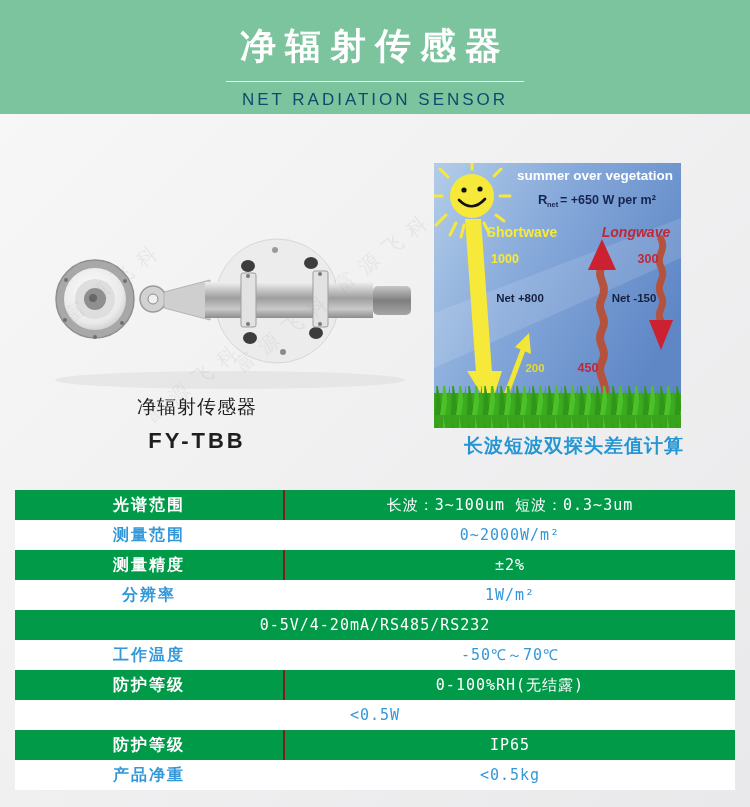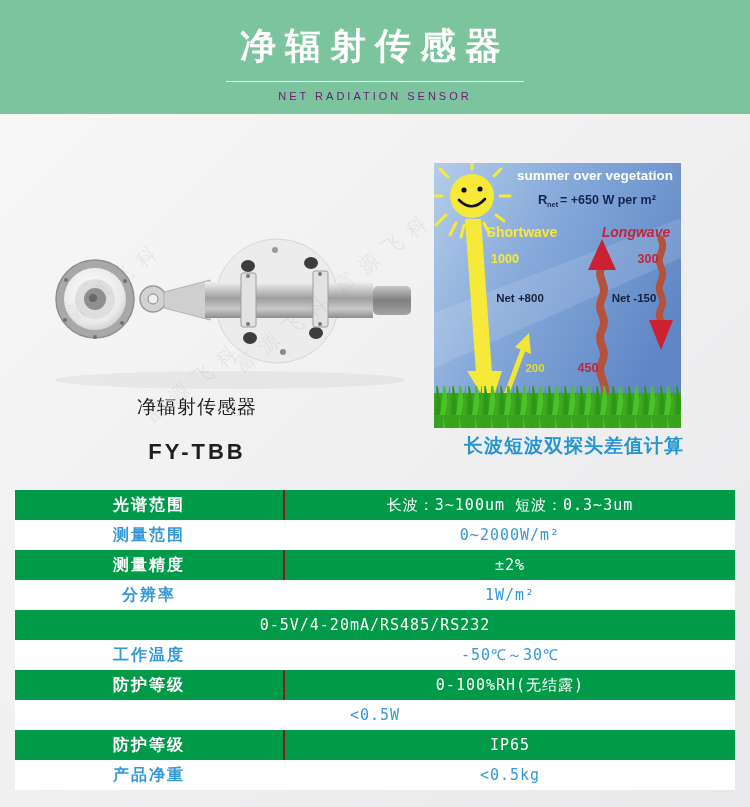--- a/index.html
+++ b/index.html
@@ -5,29 +5,29 @@
   html,body{margin:0;padding:0;}
   body{font-family:"Liberation Sans",sans-serif;}
   .page{position:relative;width:750px;height:807px;overflow:hidden;
         background:linear-gradient(135deg,#f8f8f8 0%,#f1f1f2 45%,#e9e9eb 100%);}
 
   
   .header{position:absolute;left:0;top:0;width:750px;height:114px;
           background:#7cc49d;text-align:center;color:#fff;}
   .header .title{margin-top:22px;font-size:36px;font-weight:700;letter-spacing:9px;}
   .header .rule{width:298px;height:1px;background:rgba(255,255,255,.8);margin:10px auto 8px auto;}
-  .header .subtitle{font-size:11px;letter-spacing:3px;color:#701a75;}
+  .header .subtitle{font-size:17px;letter-spacing:3px;color:#0c4a6e;}
 
   
   .photo{position:absolute;left:25px;top:228px;width:410px;height:172px;}
   .watermark{position:absolute;color:#9a9a9a;opacity:.14;font-size:20px;
              letter-spacing:10px;white-space:nowrap;transform:rotate(-38deg);}
   .product-label{position:absolute;left:107px;top:394px;width:180px;text-align:center;color:#1f1f1f;}
   .product-label .pname{font-size:19px;letter-spacing:1px;}
-  .product-label .pmodel{font-size:22px;font-weight:700;letter-spacing:3px;margin-top:19px;}
+  .product-label .pmodel{font-size:22px;font-weight:700;letter-spacing:3px;margin-top:8px;}
 
   
   .diagram{position:absolute;left:434px;top:163px;width:247px;height:265px;border-radius:13px;}
   .caption{position:absolute;left:446px;top:433px;width:256px;text-align:center;
            color:#2596d3;font-size:19px;font-weight:700;letter-spacing:1px;}
 
   
   .spec-table{position:absolute;left:15px;top:490px;width:720px;}
   .spec-row{display:flex;height:30px;line-height:30px;}
   .spec-row:nth-child(odd){background:#019a48;color:#ffffff;}
@@ -221,21 +221,21 @@
     </div>
     <div class="spec-row">
       <div class="spec-label">分辨率</div>
       <div class="spec-value">1W/m²</div>
     </div>
     <div class="spec-row">
       <div class="spec-value">0-5V/4-20mA/RS485/RS232</div>
     </div>
     <div class="spec-row">
       <div class="spec-label">工作温度</div>
-      <div class="spec-value">-50℃～30℃</div>
+      <div class="spec-value">-50℃～70℃</div>
     </div>
     <div class="spec-row">
       <div class="spec-label">防护等级</div>
       <div class="spec-value">0-100%RH(无结露)</div>
     </div>
     <div class="spec-row">
       <div class="spec-value">&lt;0.5W</div>
     </div>
     <div class="spec-row">
       <div class="spec-label">防护等级</div>

